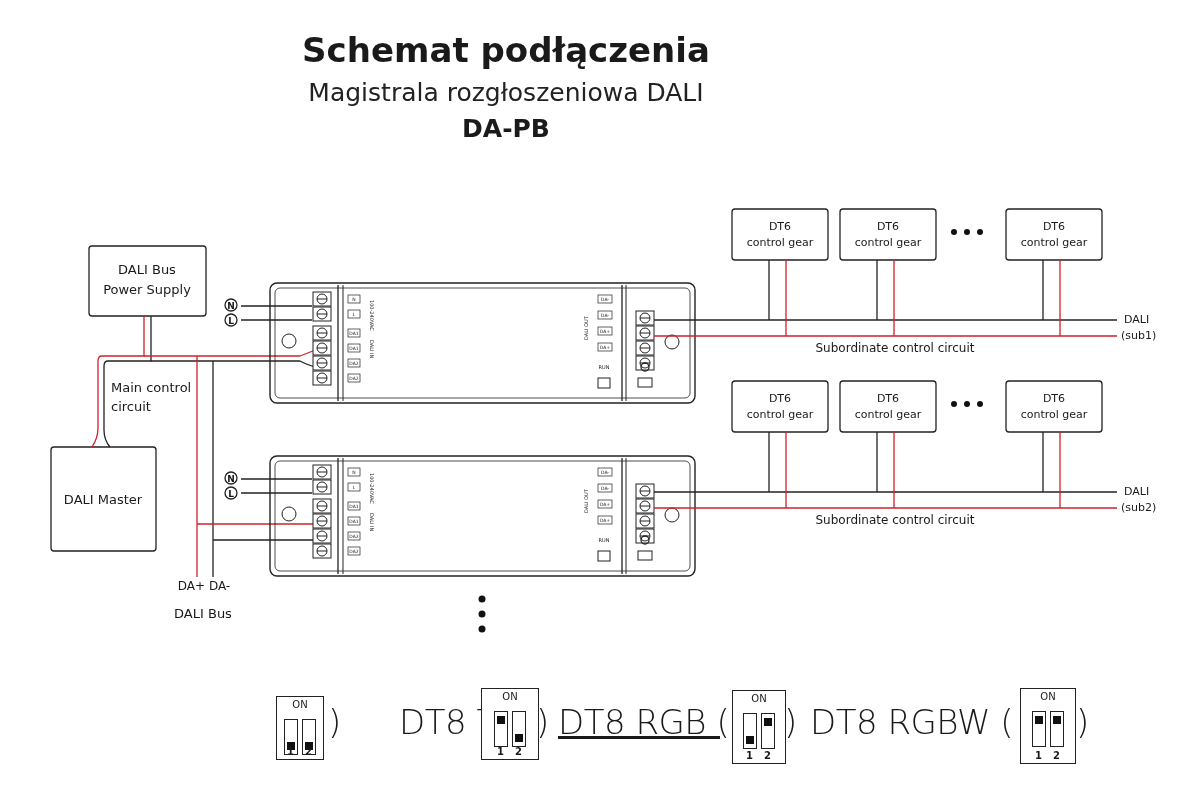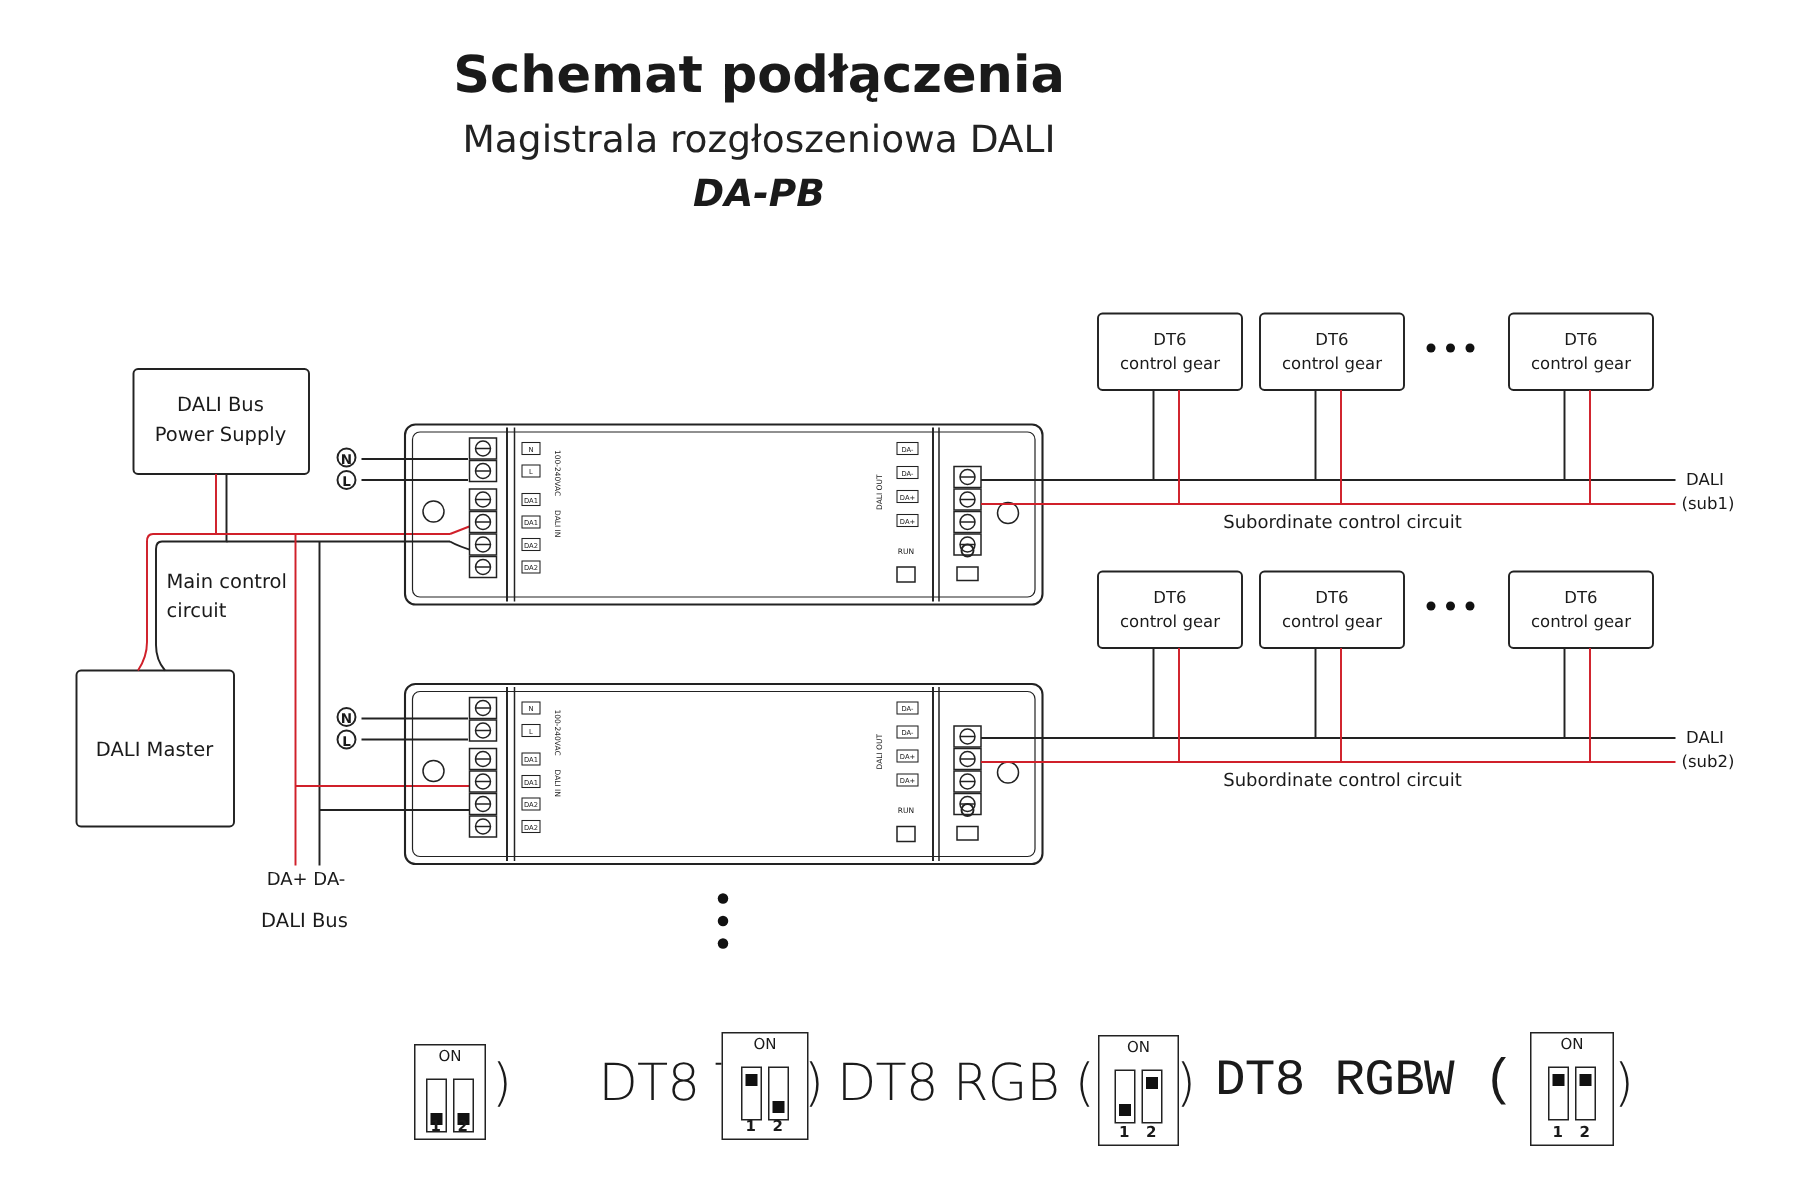--- a/index.html
+++ b/index.html
@@ -1,20 +1,20 @@
 <!DOCTYPE html>
 <html><head>
 <meta charset="utf-8">
 <style>
   html, body { margin:0; padding:0; background:#ffffff; }
   body { width:1200px; height:800px; position:relative; overflow:hidden; font-family:"DejaVu Sans", sans-serif; color:#1a1a1a; }
   .title { position:absolute; left:0; width:1012px; text-align:center; }
   #t1 { top:30px; font-size:34px; font-weight:bold; }
   #t2 { top:78px; font-size:25px; font-weight:400; color:#222; }
-  #t3 { top:114px; font-size:25px; font-weight:bold;font-style:italic; }
+  #t3 { top:114px; font-size:25px; font-weight:bold; }
   svg#diagram { position:absolute; left:0; top:0; }
   .lbl { font-family:"DejaVu Sans", sans-serif; fill:#1a1a1a; }
   .mode-row { position:absolute; top:688px; left:0; width:1200px; height:90px; }
   .mode { position:absolute; top:14px; font-family:"DejaVu Sans", sans-serif; font-size:34px; font-weight:300; color:#1a1a1a; letter-spacing:-0.5px; }
   .dip { position:absolute; border:1.5px solid #222; background:#fff; }
   .dip .on { position:absolute; top:2px; left:0; width:100%; text-align:center; font-size:10px; }
   .dip .sw { position:absolute; width:12px; height:34px; border:1px solid #222; top:22px; }
   .dip .knob { position:absolute; left:2px; width:8px; height:8px; background:#111; }
   .dip .num { position:absolute; bottom:2px; font-size:10px; font-weight:bold; }
 </style>
@@ -295,34 +295,34 @@
       <div class="on">ON</div>
       <div class="sw" style="left: 12px;">
         <div class="knob" style="top: 4px;"></div>
       </div>
       <div class="num" style="left: 15px;">1</div>
       <div class="sw" style="left: 30px;">
         <div class="knob" style="top: 22px;"></div>
       </div>
       <div class="num" style="left: 33px;">2</div>
     </div>
-    <span class="mode" style="left: 558px;">DT8 RGB (</span>
+    <span class="mode" style="left: 558px; text-decoration: underline;">DT8 RGB (</span>
     <span class="mode" style="left: 784px;">)</span>
     <div class="dip" style="left: 732px; top: 2px; width: 52px; height: 72px;">
       <div class="on">ON</div>
       <div class="sw" style="left: 10px;">
         <div class="knob" style="top: 22px;"></div>
       </div>
       <div class="num" style="left: 13px;">1</div>
       <div class="sw" style="left: 28px;">
         <div class="knob" style="top: 4px;"></div>
       </div>
       <div class="num" style="left: 31px;">2</div>
     </div>
-    <span class="mode" style="left: 810px; font-family: Liberation Mono, monospace;">DT8 RGBW (</span>
+    <span class="mode" style="left: 810px;">DT8 RGBW (</span>
     <span class="mode" style="left: 1076px;">)</span>
     <div class="dip" style="left: 1020px; top: 0px; width: 54px; height: 74px;">
       <div class="on">ON</div>
       <div class="sw" style="left: 11px;">
         <div class="knob" style="top: 4px;"></div>
       </div>
       <div class="num" style="left: 14px;">1</div>
       <div class="sw" style="left: 29px;">
         <div class="knob" style="top: 4px;"></div>
       </div>

